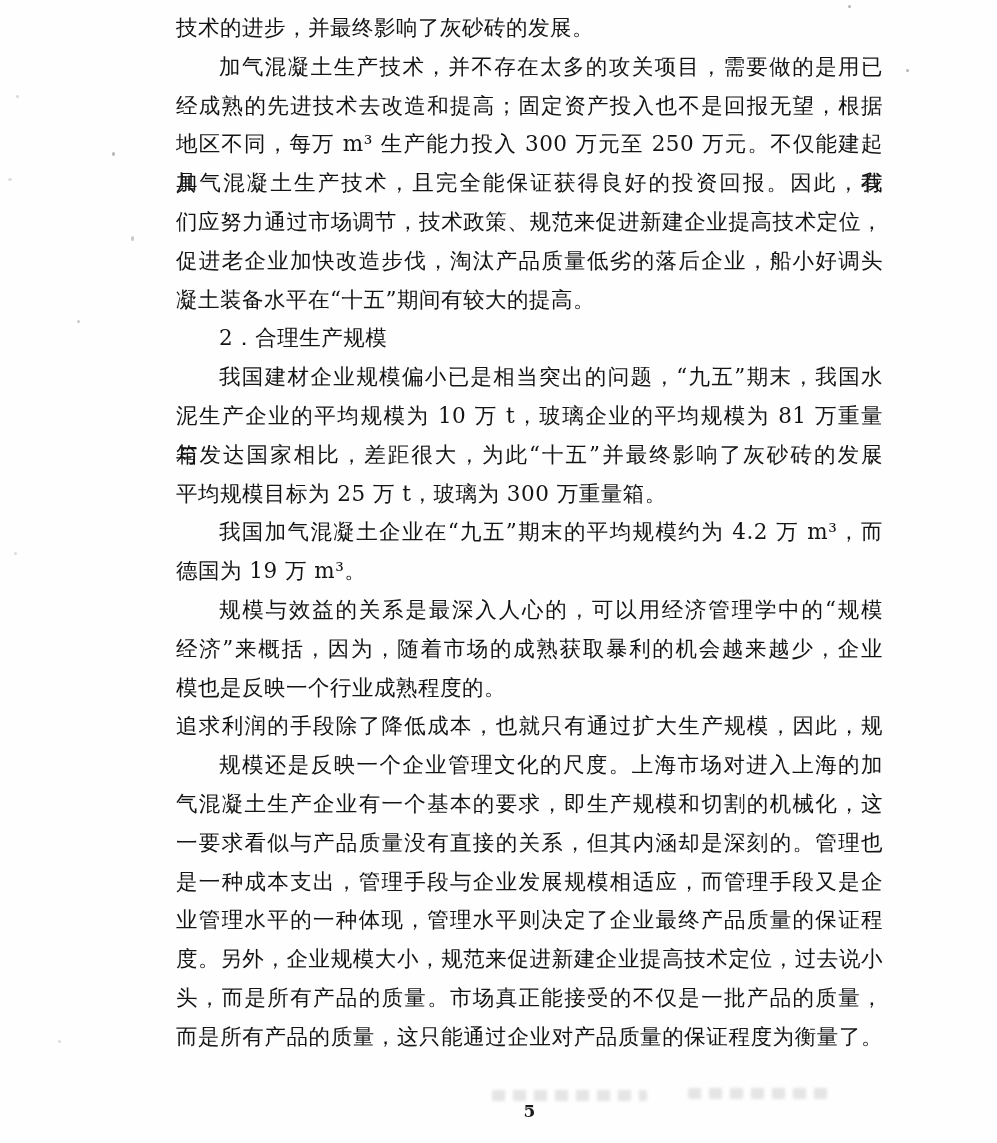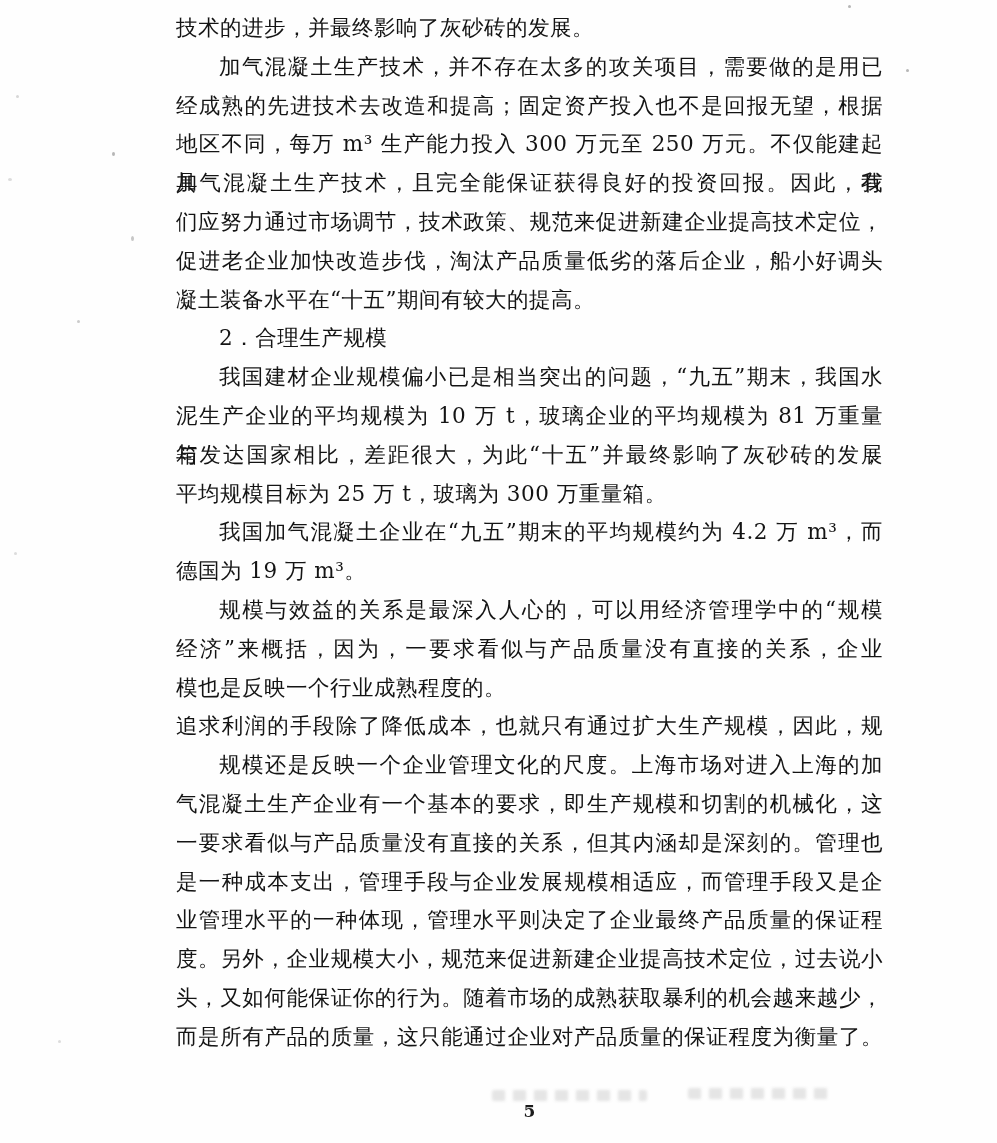--- a/index.html
+++ b/index.html
@@ -79,30 +79,30 @@
       <div class="line just">促进老企业加快改造步伐，淘汰产品质量低劣的落后企业，船小好调头</div>
       <div class="line">凝土装备水平在“十五”期间有较大的提高。</div>
       <div class="line indent">2．合理生产规模</div>
       <div class="line indent just">我国建材企业规模偏小已是相当突出的问题，“九五”期末，我国水</div>
       <div class="line just">泥生产企业的平均规模为 10 万 t，玻璃企业的平均规模为 81 万重量箱，</div>
       <div class="line just">与发达国家相比，差距很大，为此“十五”并最终影响了灰砂砖的发展</div>
       <div class="line">平均规模目标为 25 万 t，玻璃为 300 万重量箱。</div>
       <div class="line indent just">我国加气混凝土企业在“九五”期末的平均规模约为 4.2 万 m³，而</div>
       <div class="line">德国为 19 万 m³。</div>
       <div class="line indent just">规模与效益的关系是最深入人心的，可以用经济管理学中的“规模</div>
-      <div class="line just">经济”来概括，因为，一要求看似与产品质量没有直接的关系，企业</div>
+      <div class="line just">经济”来概括，因为，随着市场的成熟获取暴利的机会越来越少，企业</div>
       <div class="line">模也是反映一个行业成熟程度的。</div>
       <div class="line just">追求利润的手段除了降低成本，也就只有通过扩大生产规模，因此，规</div>
       <div class="line indent just">规模还是反映一个企业管理文化的尺度。上海市场对进入上海的加</div>
       <div class="line just">气混凝土生产企业有一个基本的要求，即生产规模和切割的机械化，这</div>
       <div class="line just">一要求看似与产品质量没有直接的关系，但其内涵却是深刻的。管理也</div>
       <div class="line just">是一种成本支出，管理手段与企业发展规模相适应，而管理手段又是企</div>
       <div class="line just">业管理水平的一种体现，管理水平则决定了企业最终产品质量的保证程</div>
       <div class="line just">度。另外，企业规模大小，规范来促进新建企业提高技术定位，过去说小</div>
-      <div class="line just">头，又如何能保证你的行为。随着市场的成熟获取暴利的机会越来越少，</div>
+      <div class="line just">头，而是所有产品的质量。市场真正能接受的不仅是一批产品的质量，</div>
       <div class="line just">而是所有产品的质量，这只能通过企业对产品质量的保证程度为衡量了。</div>
     </div>
 
   <div class="page-number">5</div>
 
   <div class="ghost-smudge ghost-a"></div>
   <div class="ghost-smudge ghost-b"></div>
   <div class="speck" style="left:848px; top:5px;  width:3px; height:3px;"></div>
   <div class="speck" style="left:906px; top:69px; width:3px; height:3px;"></div>
   <div class="speck" style="left:112px; top:152px; width:3px; height:4px;"></div>

